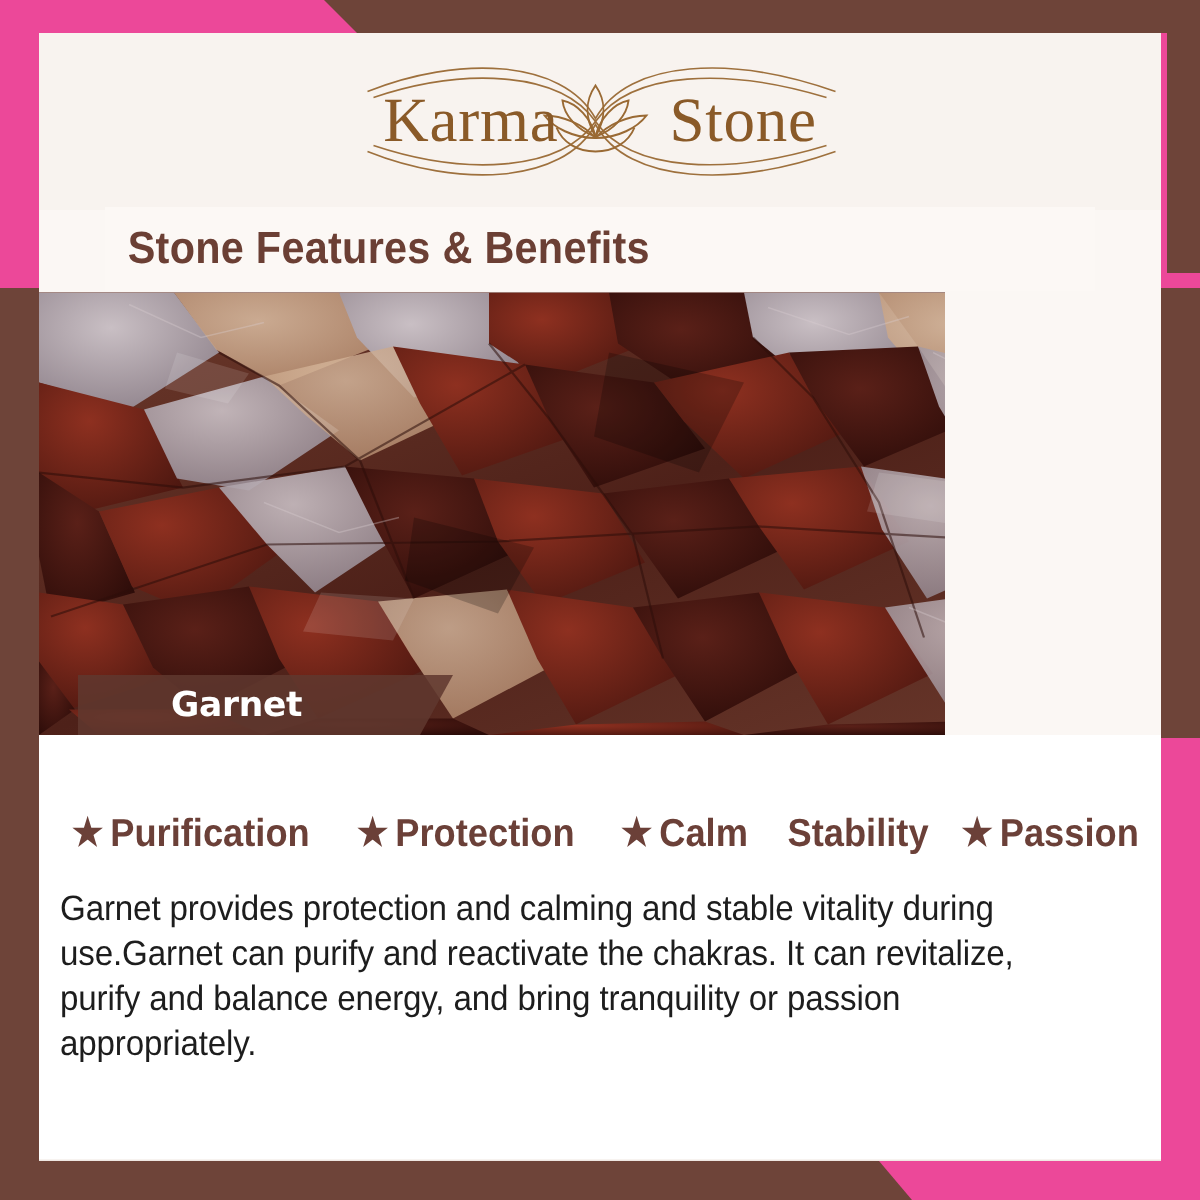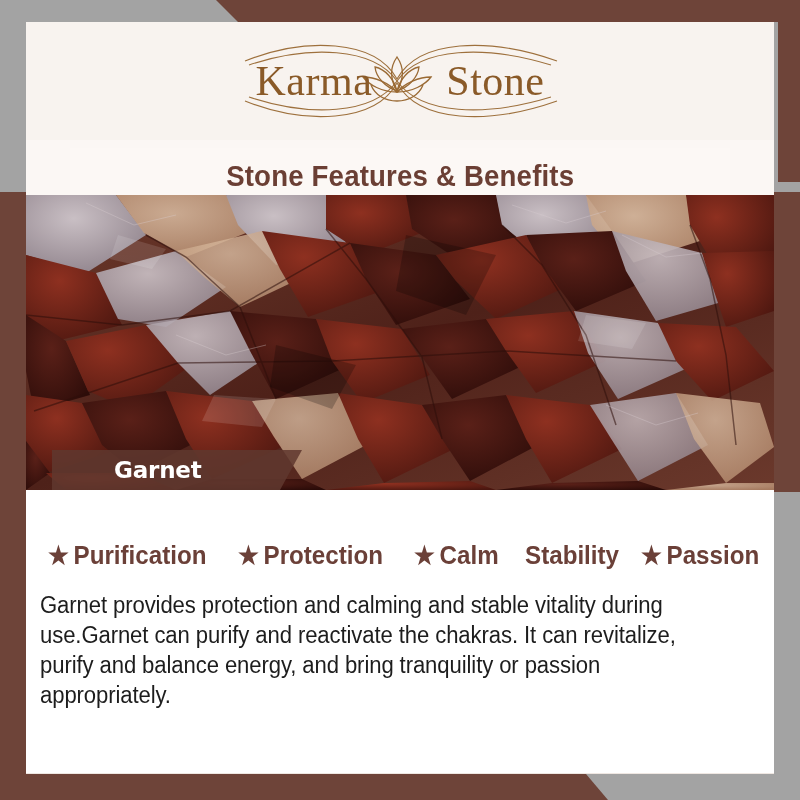--- a/index.html
+++ b/index.html
@@ -9,21 +9,21 @@
   }
   body {
     font-family: "Liberation Sans", sans-serif;
   }
 
   #card {
     position: relative;
     width: 800px;
     height: 800px;
     overflow: hidden;
-    background: #a3a3a3;
+    background: #ec4899;
   }
 
   
   .frame-bar {
     position: absolute;
     background: #6e4439;
   }
   
   #frame-top {
     left: 0;
@@ -108,44 +108,43 @@
     z-index: 2;
     white-space: nowrap;
   }
   #brand-karma { margin-right: 74px; }
   #brand-ripple { margin-left: 0px; }
 
   
   #title-panel {
     position: absolute;
     left: 44px;
-    top: 126px;
+    top: 116px;
     width: 660px;
     height: 56px;
     background: #fcf8f5;
     display: flex;
     align-items: center;
-    justify-content: center;
   }
   #title-text {
     font-family: "Liberation Sans Narrow", "Liberation Sans", sans-serif;
     font-weight: bold;
     font-size: 30px;
     color: #6b3f34;
     letter-spacing: 0.2px;
     transform: scaleX(0.92);
     white-space: nowrap;
   }
 
   
   #photo {
     position: absolute;
     left: 0px;
     top: 173px;
-    width: 748px;
+    width: 604px;
     height: 295px;
     overflow: hidden;
     background: #5c2d24;
   }
   #photo-art { position: absolute; left: 0; top: 0; }
 
   
   #caption-banner {
     position: absolute;
     left: 26px;

